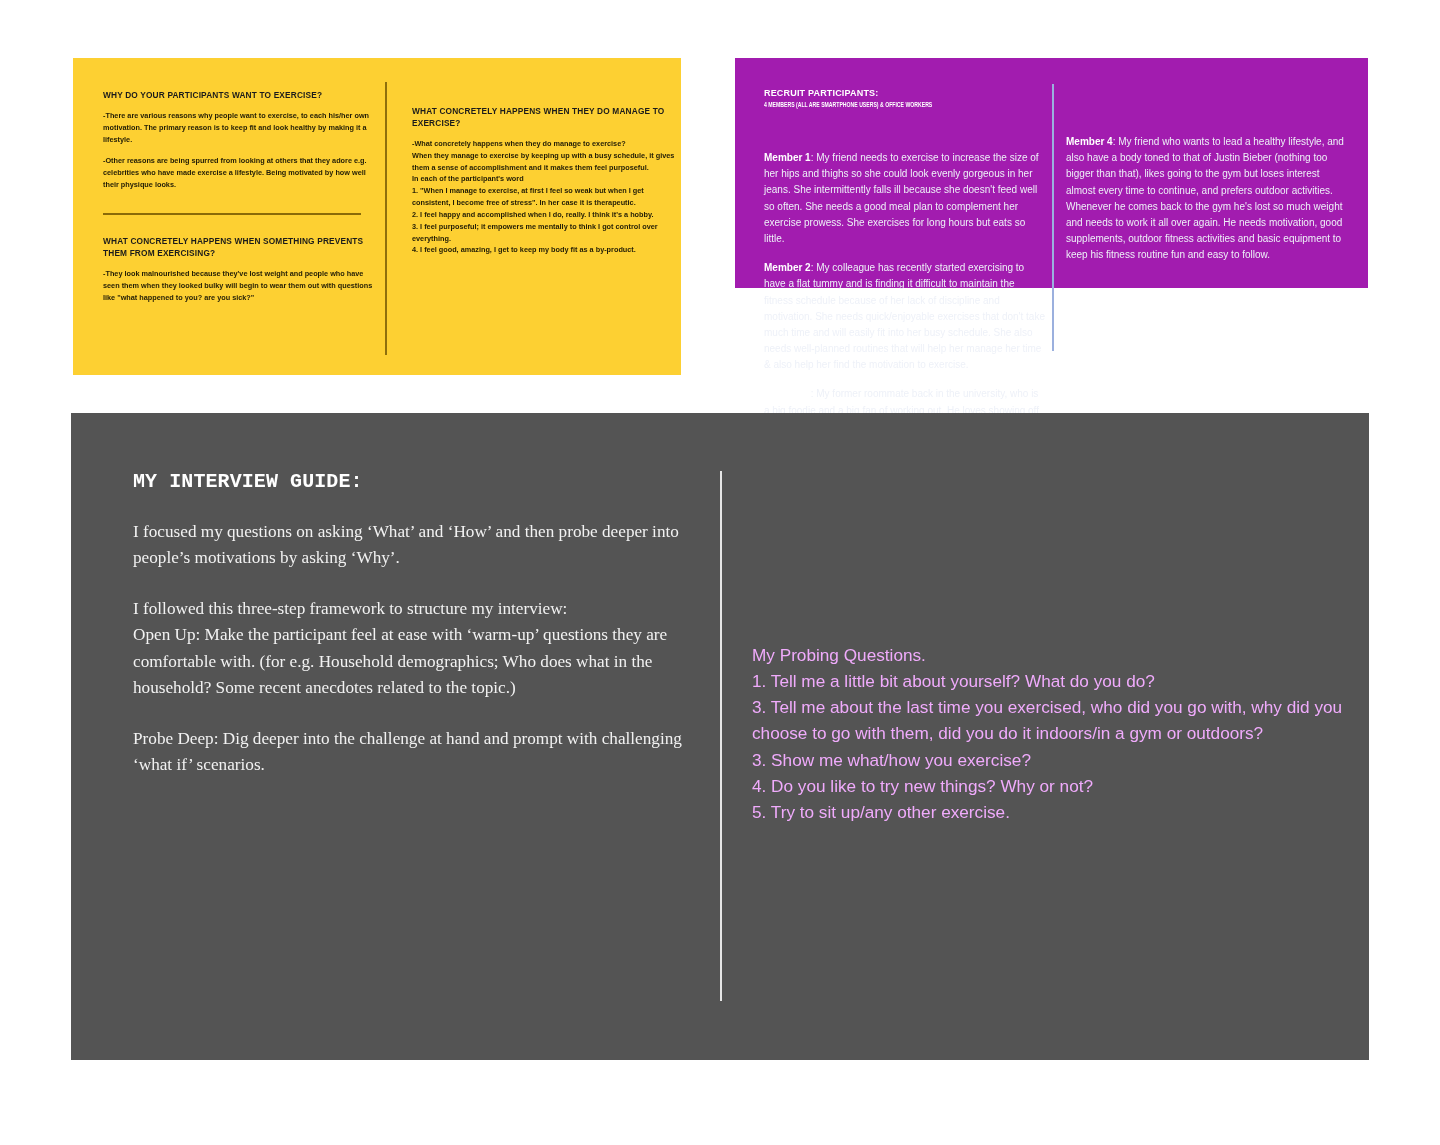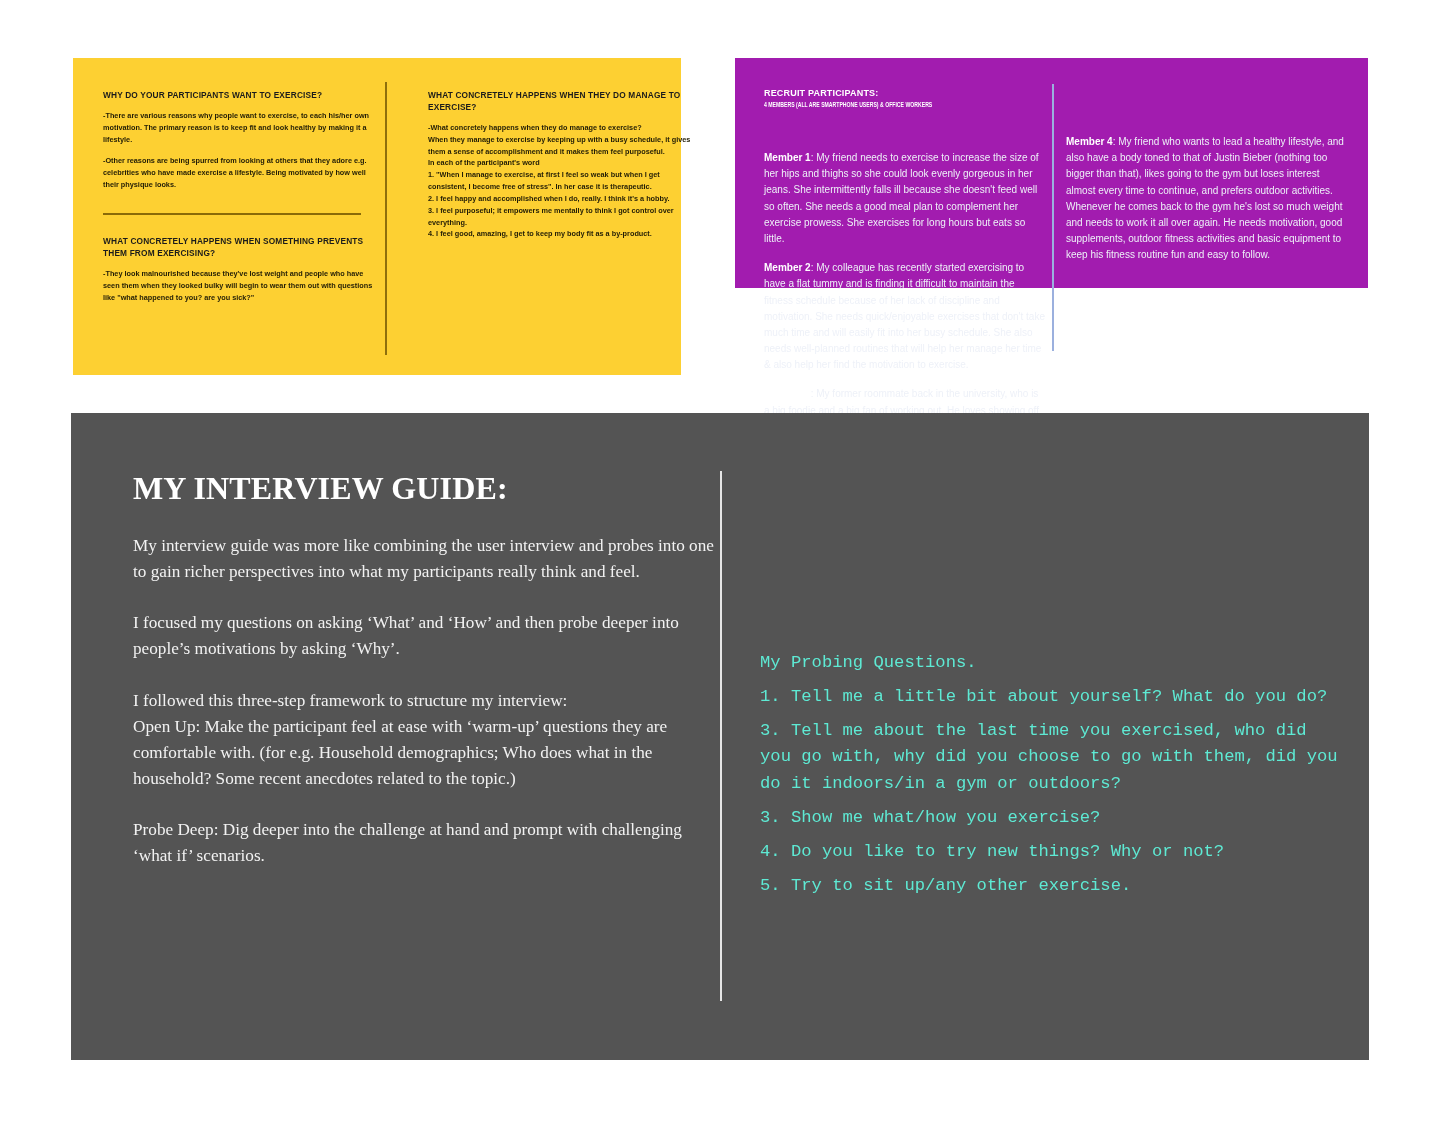--- a/index.html
+++ b/index.html
@@ -27,23 +27,22 @@
   }
   #yellow-panel .col-left {
     position: absolute;
     left: 30px;
     top: 31px;
     width: 278px;
   }
   #yellow-panel .col-right {
     position: absolute;
     left: 339px;
-    top: 31px;
+    top: 47px;
     width: 268px;
-    margin-left: 16px;
   }
   .yellow-divider-v {
     position: absolute;
     left: 312px;
     top: 24px;
     width: 1.5px;
     height: 273px;
     background: #7a5e06;
     opacity: .85;
   }
@@ -155,42 +154,42 @@
   }
   .gray-divider-v {
     position: absolute;
     left: 649px;
     top: 58px;
     width: 1.5px;
     height: 530px;
     background: #e6e6e6;
   }
   .g-title {
-    font-family: Liberation Serif, serif;
-    font-size: 32px;
+    font-family: Liberation Mono, monospace;
+    font-size: 20px;
     font-weight: 700;
     letter-spacing: .004em;
     color: #ffffff;
     margin: 0 0 26px 0;
     text-transform: uppercase;
   }
   .g-p {
     font-family: "Liberation Serif", serif;
     font-size: 17.2px;
     line-height: 1.52;
     color: #f2f2f2;
     margin: 0 0 25px 0;
   }
   .g-p:last-child { margin-bottom: 0; }
   .g-q {
-    font-family: Liberation Mono, monospace;
+    font-family: Liberation Sans, sans-serif;
     font-size: 17.2px;
     line-height: 1.52;
-    color: #5eead4;
-    margin: 8px;
+    color: #f0abfc;
+    margin: 0;
   }
 </style>
 </head>
 <body>
 
 <section id="yellow-panel">
   <div class="yellow-divider-v"></div>
 
   <div class="col-left">
     <h2 class="y-h">WHY DO YOUR PARTICIPANTS WANT TO EXERCISE?</h2>
@@ -230,21 +229,20 @@
   <div class="col-right">
     <p class="b-p"><b>Member 4</b><span>: My friend who wants to lead a healthy lifestyle, and also have a body toned to that of Justin Bieber (nothing too bigger than that), likes going to the gym but loses interest almost every time to continue, and prefers outdoor activities. Whenever he comes back to the gym he's lost so much weight and needs to work it all over again. He needs motivation, good supplements, outdoor fitness activities and basic equipment to keep his fitness routine fun and easy to follow.</span></p>
   </div>
 </section>
 
 <section id="gray-panel">
   <div class="gray-divider-v"></div>
 
   <div class="col-left">
     <h1 class="g-title">MY INTERVIEW GUIDE:</h1>
-    <p class="g-p">My interview guide was more like combining the user interview and probes into one to gain richer perspectives into what my participants really think and feel.</p>
     <p class="g-p">I focused my questions on asking ‘What’ and ‘How’ and then probe deeper into people’s motivations by asking ‘Why’.</p>
     <p class="g-p" style="white-space:pre-line">I followed this three-step framework to structure my interview:
 Open Up: Make the participant feel at ease with ‘warm-up’ questions they are comfortable with. (for e.g. Household demographics; Who does what in the household? Some recent anecdotes related to the topic.)</p>
     <p class="g-p">Probe Deep: Dig deeper into the challenge at hand and prompt with challenging ‘what if’ scenarios.</p>
   </div>
 
   <div class="col-right">
     <p class="g-q">My Probing Questions.</p>
     <p class="g-q">1. Tell me a little bit about yourself? What do you do?</p>
     <p class="g-q">3. Tell me about the last time you exercised, who did you go with, why did you choose to go with them, did you do it indoors/in a gym or outdoors?</p>

